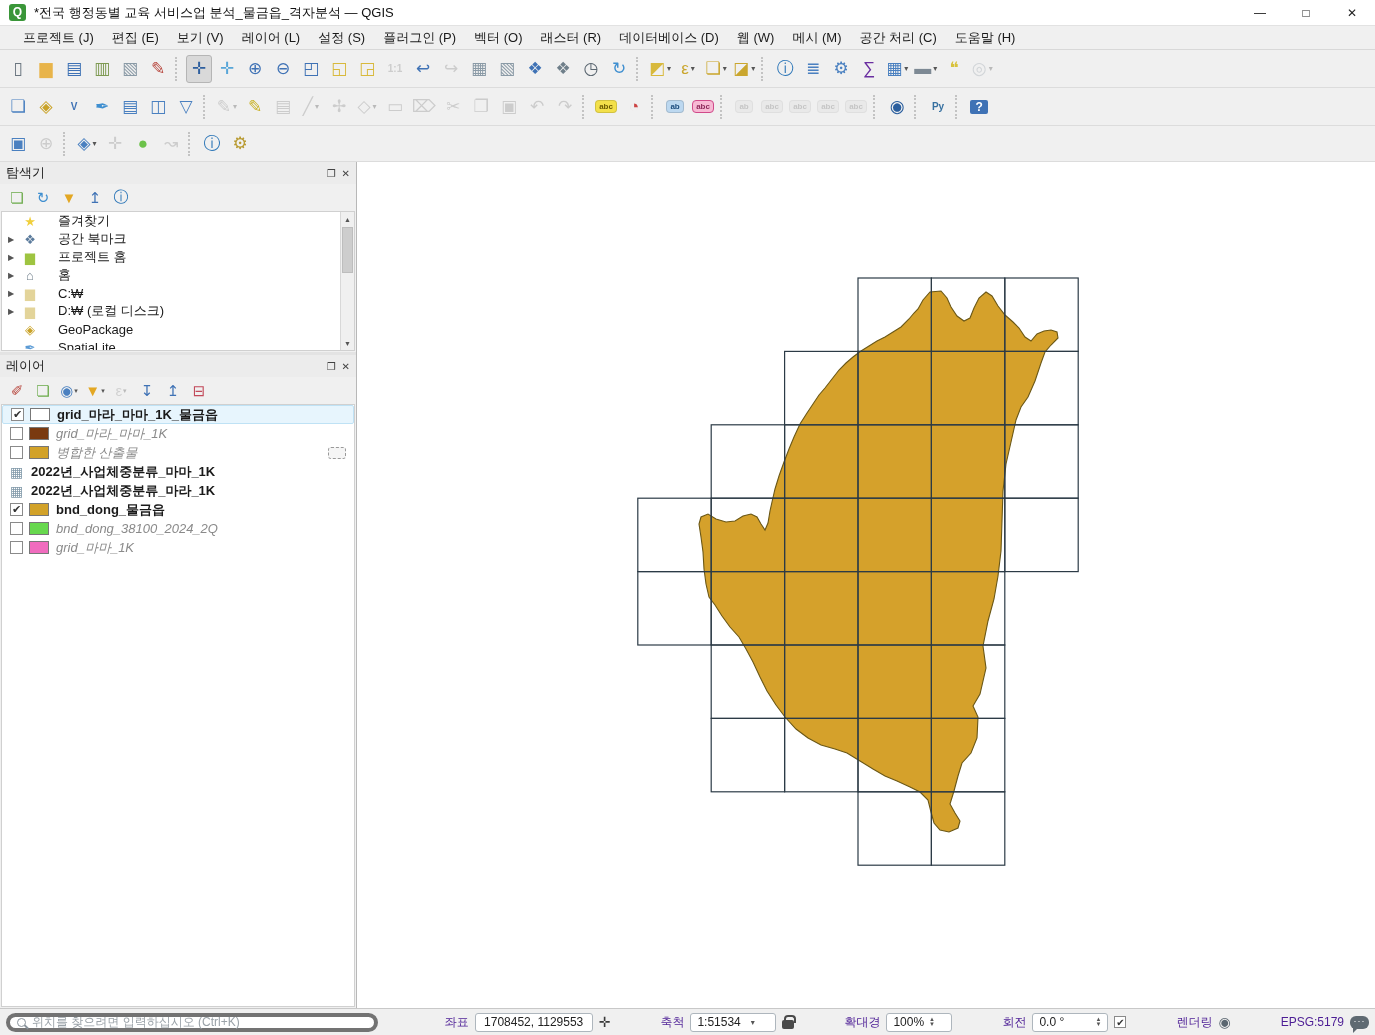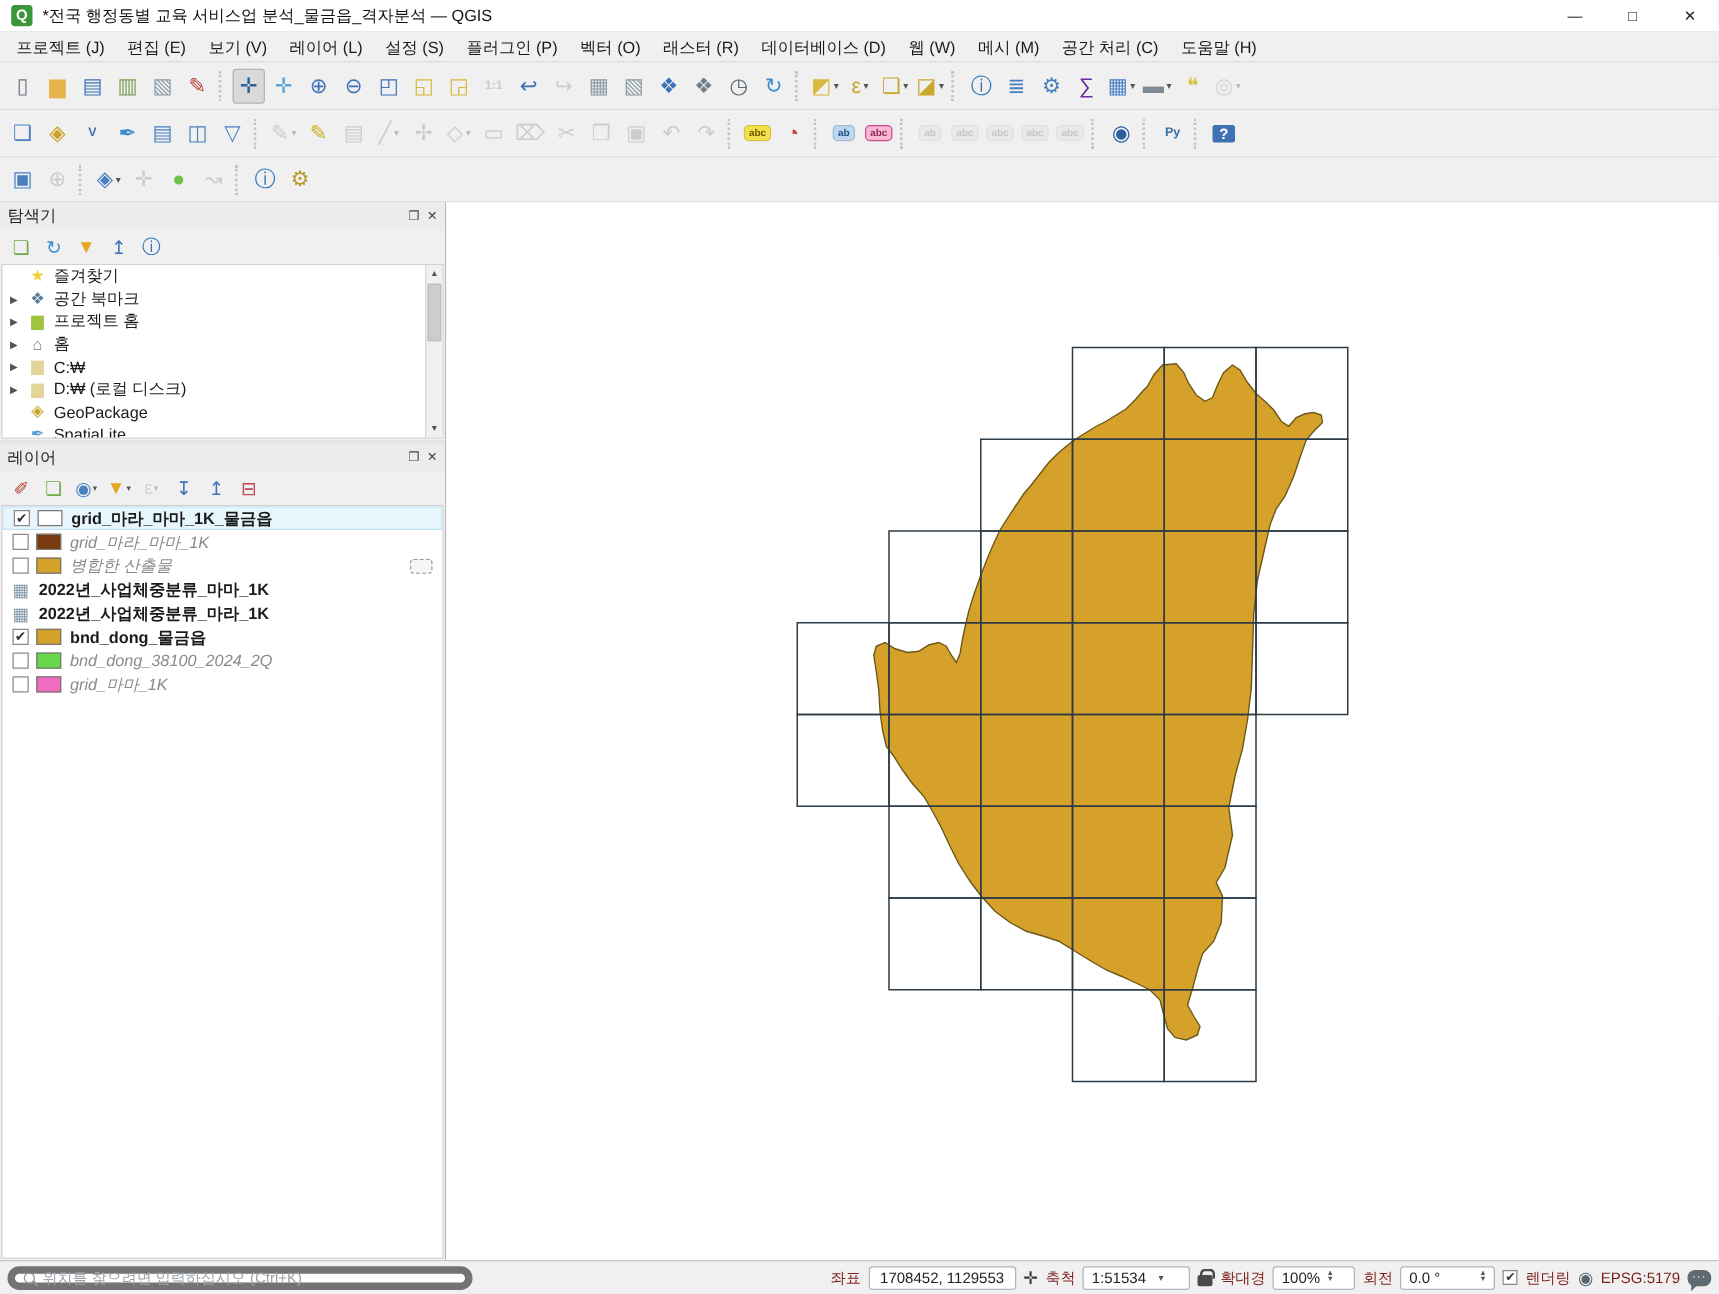--- a/index.html
+++ b/index.html
@@ -9,21 +9,21 @@
 
   
   .titlebar { height:26px; background:#ffffff; display:flex; align-items:center; border-bottom:1px solid #e2e2e2; }
   .app-icon { width:17px; height:17px; margin:0 8px 0 9px; border-radius:3px;
     background:#3a9639; color:#fff; font-weight:bold; font-size:12px; line-height:17px; text-align:center; }
   .title-text { font-size:13px; color:#111; }
   .win-controls { margin-left:auto; display:flex; height:100%; }
   .win-btn { width:46px; height:100%; display:flex; align-items:center; justify-content:center; font-size:12px; color:#222; }
 
   
-  .menubar { height:24px; background:#f0f0f0; display:flex; align-items:center; padding-left:4px; border-bottom:1px solid #d8d8d8; }
+  .menubar { height:24px; background:#f0f0f0; display:flex; align-items:center; padding-left:14px; border-bottom:1px solid #d8d8d8; }
   .menu-item { padding:2px 9px; font-size:13px; color:#1a1a1a; }
 
   
   .toolbar { background:#f0f0f0; display:flex; align-items:center; padding-left:4px; border-bottom:1px solid #dcdcdc; }
   #toolbar1 { height:38px; } #toolbar2 { height:38px; } #toolbar3 { height:36px; }
   .tb-sep { width:7px; height:24px; margin:0 3px; border-left:2px dotted #c3c3c3; }
   .tbtn { min-width:26px; height:28px; margin:0 1px; display:flex; align-items:center; justify-content:center; border-radius:3px; padding:0 2px; }
   .tbtn.active { background:#d9d9d9; border:1px solid #b5b5b5; }
   .tbtn.disabled { opacity:.35; }
   .tbtn .glyph { font-size:17px; line-height:1; }
@@ -49,21 +49,21 @@
   .panel-tools { height:27px; display:flex; align-items:center; gap:4px; padding:0 6px; background:#f0f0f0; }
   .ptool { width:22px; height:22px; display:flex; align-items:center; justify-content:center; }
   .ptool .glyph { font-size:15px; }
   .ptool .dd { font-size:7px; color:#555; margin-left:1px; }
   .ptool.disabled { opacity:.35; }
 
   .tree { flex:1; background:#fff; border:1px solid #d0d0d0; margin:0 1px 1px 1px; position:relative; overflow:hidden; }
   .tree-row { height:18px; display:flex; align-items:center; padding-left:6px; }
   .tree-arrow { width:12px; font-size:8px; color:#555; }
   .tree-icon { width:20px; text-align:center; font-size:13px; }
-  .tree-label { font-size:13px; color:#1a1a1a; margin-left:3px; white-space:nowrap; }
+  .tree-label { font-size:13px; color:#1a1a1a; margin-left:18px; white-space:nowrap; }
 
   .vscroll { position:absolute; right:0; top:0; bottom:0; width:14px; background:#f0f0f0; border-left:1px solid #d8d8d8; }
   .vscroll .arr { height:14px; display:flex; align-items:center; justify-content:center; font-size:7px; color:#555; }
   .vscroll .arr.down { position:absolute; bottom:0; left:0; right:0; }
   .vscroll .thumb { position:absolute; top:15px; left:1px; right:1px; height:46px; background:#cdcdcd; border:1px solid #bdbdbd; }
 
   .layers-list { flex:1; background:#fff; border:1px solid #d0d0d0; margin:0 1px 1px 1px; overflow:hidden; }
   .layer-row { height:19px; display:flex; align-items:center; padding-left:8px; position:relative; }
   .layer-row.selected { background:#e7f5fd; border:1px solid #bfe2f5; border-radius:2px; }
   .lr-check { width:13px; height:13px; border:1px solid #8a8a8a; background:#fff; margin-right:6px;
@@ -75,26 +75,26 @@
   .lr-label.italic { font-style:italic; color:#8a8a8a; }
   .lr-label.underline { }
   .lr-indicator { position:absolute; right:8px; width:18px; height:12px; border:1px dashed #999; border-radius:3px; background:#f5f5f5; }
 
   
   .map-canvas { flex:1; background:#ffffff; position:relative; }
   .map-canvas svg { position:absolute; inset:0; width:100%; height:100%; }
 
   
   .statusbar { height:27px; background:#f0f0f0; border-top:1px solid #c8c8c8; display:flex; align-items:center; padding:0 6px; font-size:12px; gap:6px; }
-  .locator { width:372px; height:19px; border:6px solid #737373; border-radius:10px; background:#fff; display:flex; align-items:center; padding:0 7px; }
+  .locator { width:372px; height:19px; border:4px solid #737373; border-radius:10px; background:#fff; display:flex; align-items:center; padding:0 7px; }
   .search-ico { width:9px; height:9px; border:1.5px solid #8a949c; border-radius:50%; position:relative; margin-right:6px; flex:0 0 9px; }
   .search-ico::after { content:""; position:absolute; width:5px; height:1.5px; background:#8a949c; transform:rotate(45deg); right:-4px; bottom:-2px; }
   .locator input { border:none; outline:none; flex:1; font-size:12px; color:#333; background:transparent; font-family:inherit; }
   .locator input::placeholder { color:#9aa2a8; }
-  .sb-label { color:#7f1d1d; }
+  .sb-label { color:#4c1d95;margin-left:44px; }
   .sb-box { height:19px; background:#fff; border:1px solid #aeb6bd; border-radius:3px; display:flex; align-items:center; padding:0 6px; color:#222; }
   .sb-box.combo::after { content:"▾"; font-size:8px; color:#555; margin-left:10px; }
   .spin { display:flex; flex-direction:column; margin-left:5px; line-height:5px; }
   .spin span { font-size:6px; color:#555; }
   .sb-check { width:12px; height:12px; border:1px solid #8a8a8a; background:#fff; display:flex; align-items:center; justify-content:center; font-size:10px; color:#333; }
   .lock { width:12px; height:9px; background:#4a4a4a; border-radius:2px; position:relative; margin-top:5px; }
   .lock::before { content:""; position:absolute; top:-5px; left:2px; width:8px; height:6px; border:2px solid #4a4a4a; border-bottom:none; border-radius:4px 4px 0 0; }
   .globe { font-size:14px; color:#5a6670; }
   .bubble { width:19px; height:13px; background:#5f6a72; border-radius:6px; position:relative; color:#fff; font-size:9px; line-height:11px; text-align:center; letter-spacing:1px; }
   .bubble::after { content:""; position:absolute; left:3px; bottom:-4px; border:4px solid transparent; border-top-color:#5f6a72; border-left-color:#5f6a72; }

